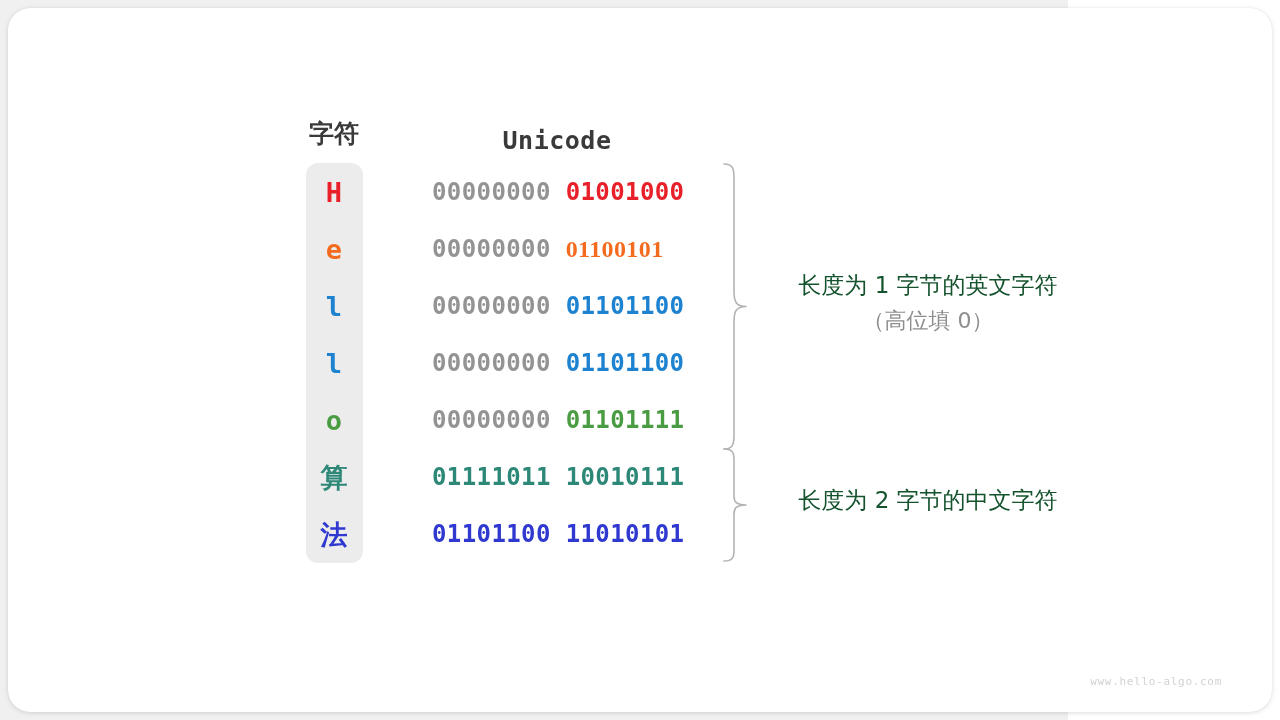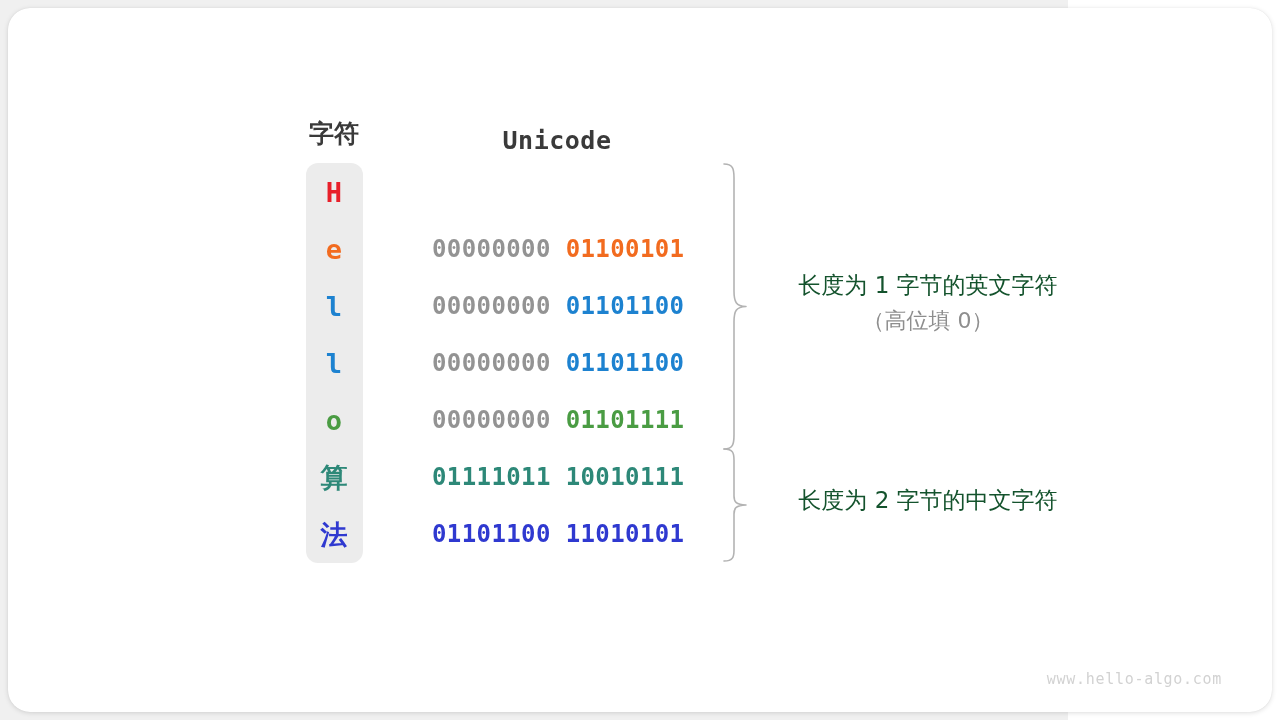--- a/index.html
+++ b/index.html
@@ -138,21 +138,21 @@
     font-size: 22px;
     color: #8e8e8e;
     line-height: 1.55;
   }
 
   
   #watermark {
     position: absolute;
     right: 58px;
     bottom: 32px;
-    font-size: 15px;
+    font-size: 11px;
     color: #d2d2d2;
     letter-spacing: 0.7px;
     font-family: "DejaVu Sans Mono", "Liberation Mono", monospace;
   }
 </style>
 </head>
 <body>
 
 <div id="stage" style="background: rgb(240, 240, 240);">
   <div id="card" style="background: rgb(255, 255, 255);"></div>
@@ -160,24 +160,25 @@
   <div id="figure">
 
     <div class="col-header" id="header-char">字符</div>
     <div class="col-header" id="header-unicode">Unicode</div>
 
     <div id="char-strip" style="background: rgb(236, 236, 236);"></div>
 
     <div id="rows-host">
         <div class="row" style="top: 163px;">
           <div class="row-char" style="color: rgb(232, 32, 42);">H</div>
+          <div class="row-bits"><span class="bits-hi" style="color: rgb(147, 147, 147);">00000000</span><span> </span><span class="bits-lo" style="color: rgb(232, 32, 42);">01001000</span></div>
         </div>
         <div class="row" style="top: 220px;">
           <div class="row-char" style="color: rgb(242, 107, 31);">e</div>
-          <div class="row-bits"><span class="bits-hi" style="color: rgb(147, 147, 147);">00000000</span><span> </span><span class="bits-lo" style="color: rgb(242, 107, 31);">01100101</span></div>
+          <div class="row-bits"><span class="bits-hi" style="color: rgb(147, 147, 147);">00000000</span><span> </span><span class="bits-lo" style="color: rgb(242, 107, 31); font-family: Liberation Serif, serif;">01100101</span></div>
         </div>
         <div class="row" style="top: 277px;">
           <div class="row-char" style="color: rgb(29, 130, 208);">l</div>
           <div class="row-bits"><span class="bits-hi" style="color: rgb(147, 147, 147);">00000000</span><span> </span><span class="bits-lo" style="color: rgb(29, 130, 208);">01101100</span></div>
         </div>
         <div class="row" style="top: 334px;">
           <div class="row-char" style="color: rgb(29, 130, 208);">l</div>
           <div class="row-bits"><span class="bits-hi" style="color: rgb(147, 147, 147);">00000000</span><span> </span><span class="bits-lo" style="color: rgb(29, 130, 208);">01101100</span></div>
         </div>
         <div class="row" style="top: 391px;">

